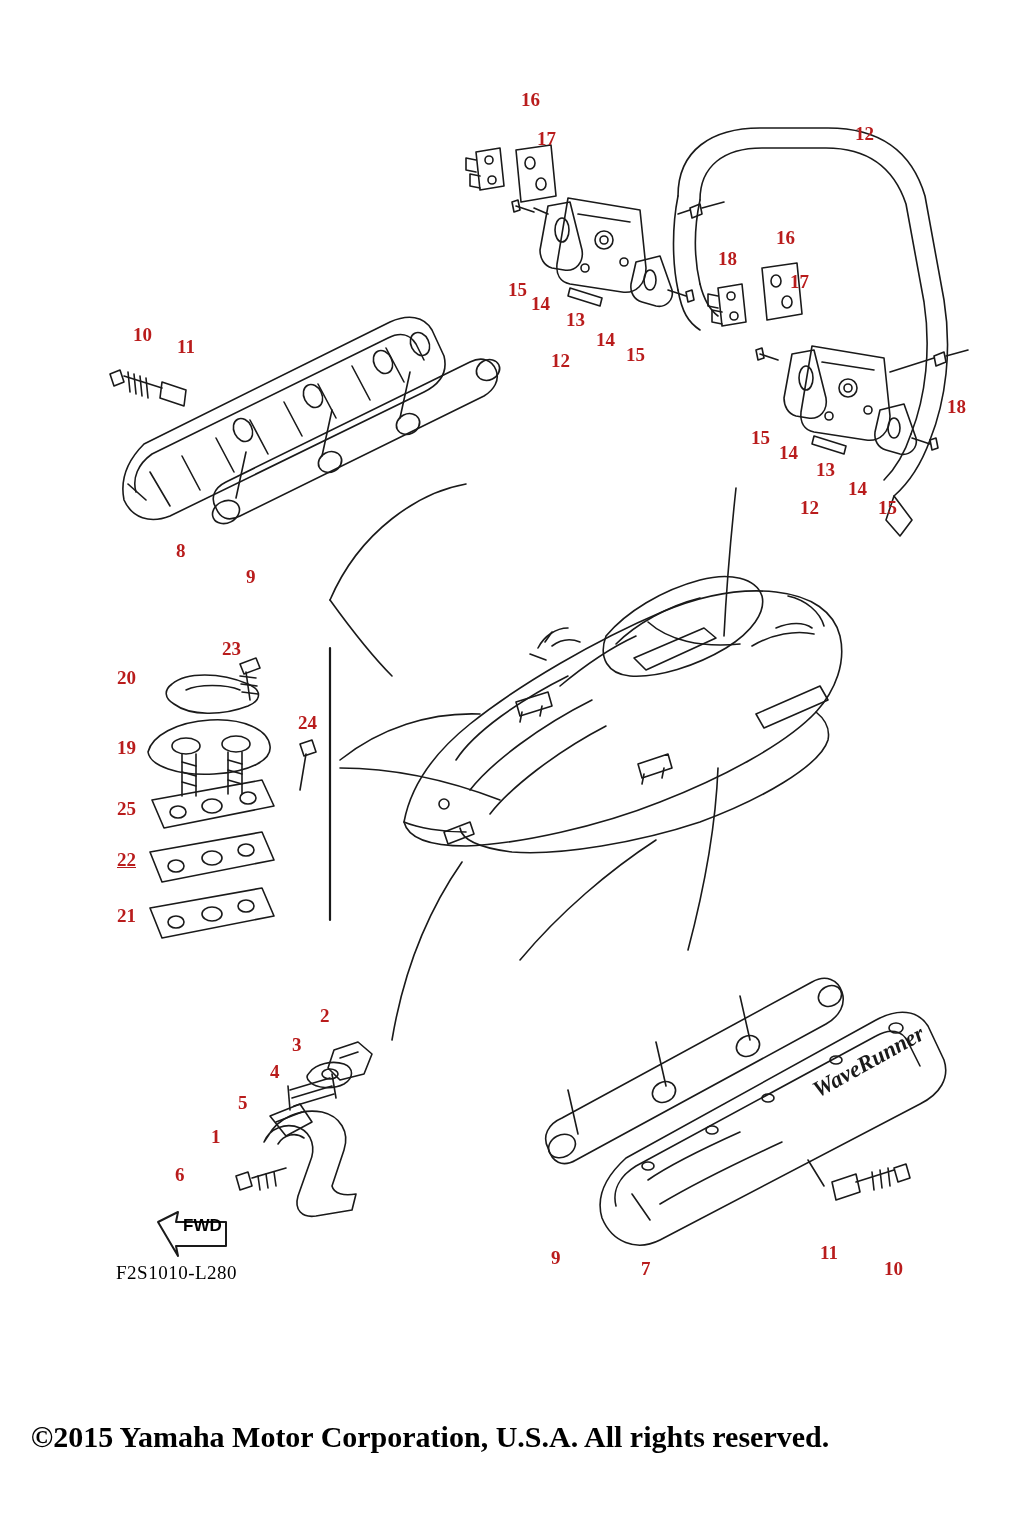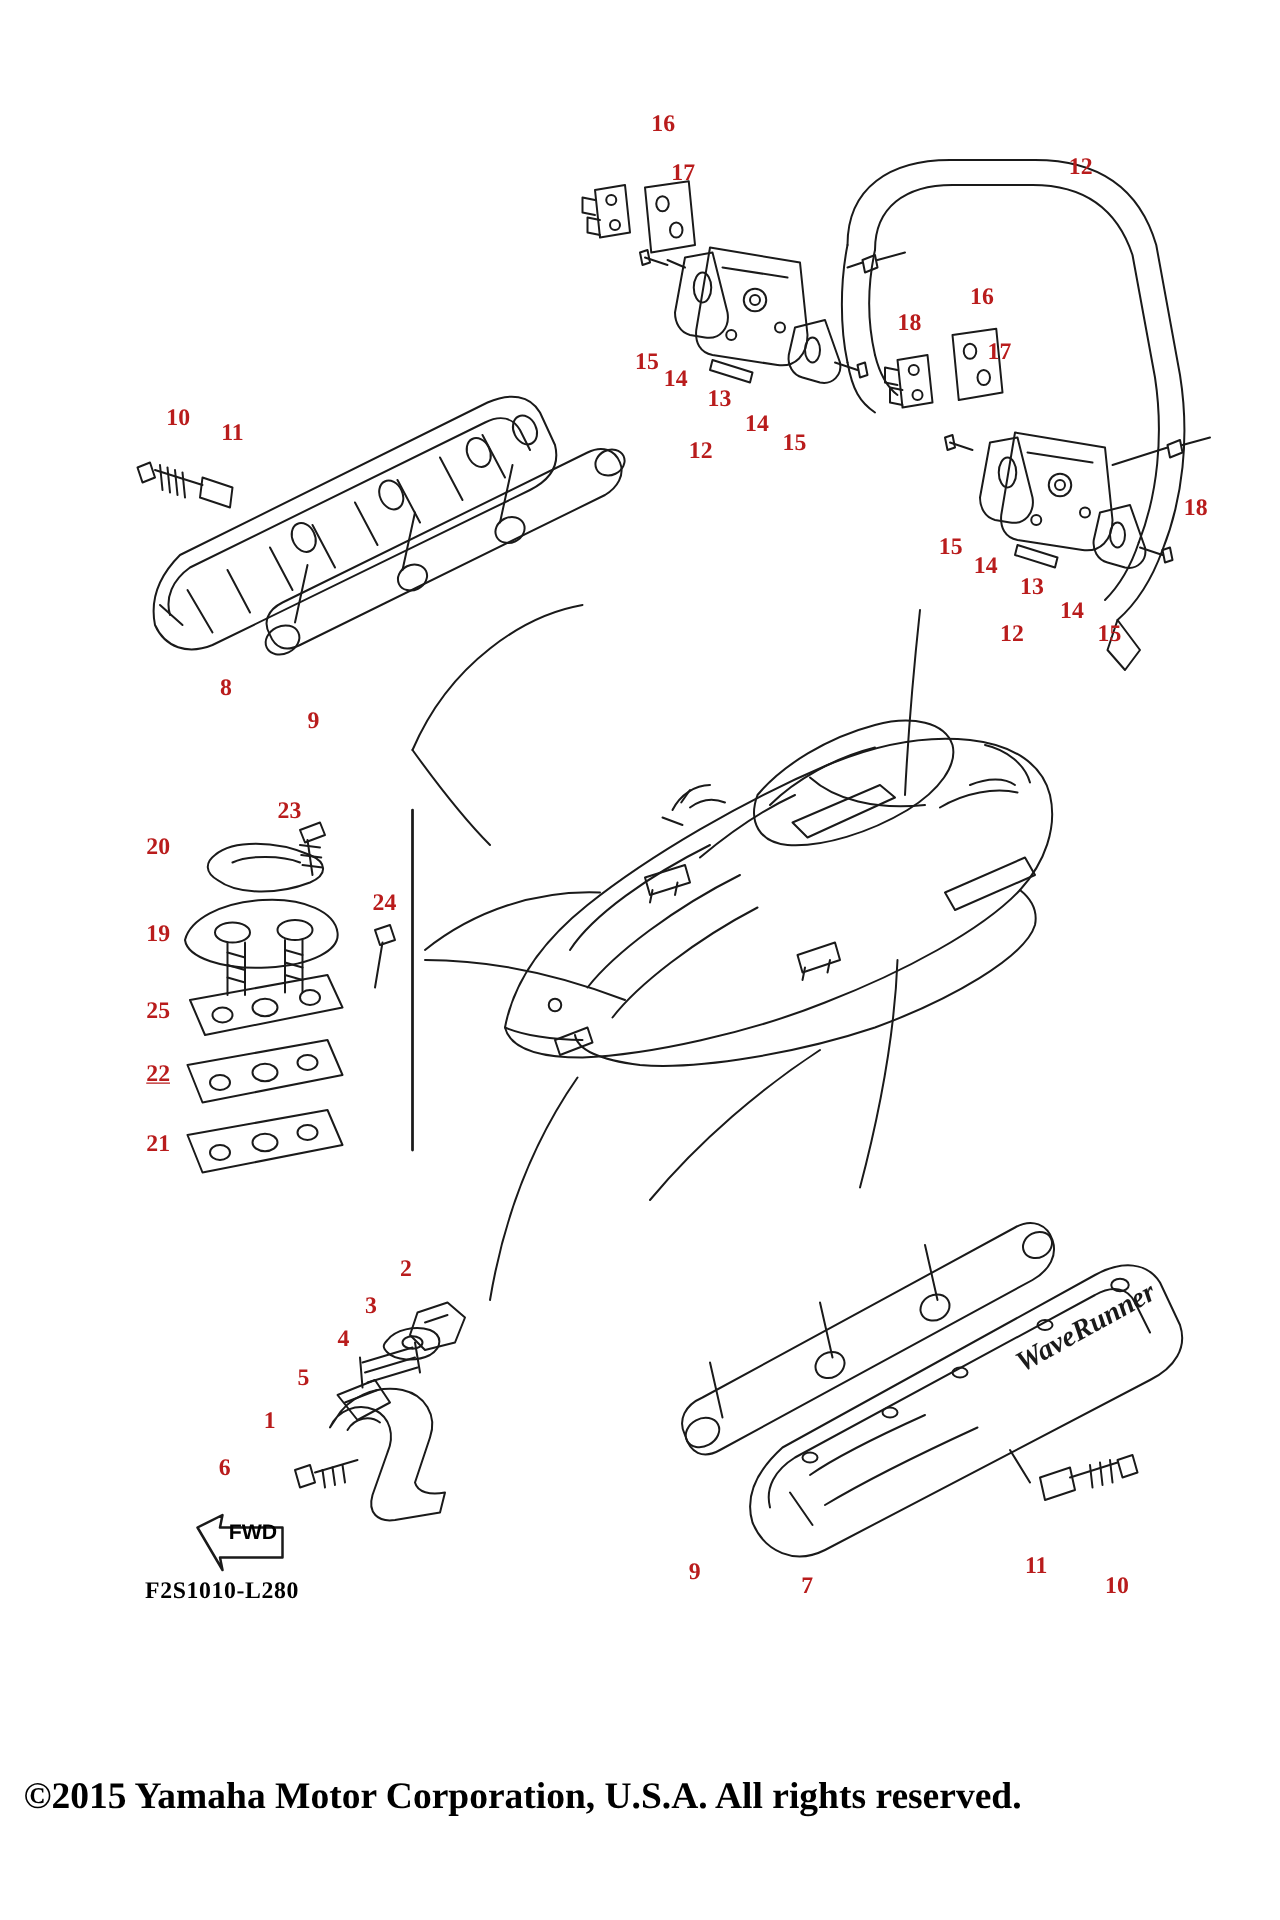--- a/index.html
+++ b/index.html
@@ -1,21 +1,21 @@
 <!DOCTYPE html>
 <html><head>
 <meta charset="utf-8">
 <style>
   html,body{margin:0;padding:0;background:#ffffff;}
   body{width:1024px;height:1536px;font-family:"Liberation Serif",serif;color:#000;position:relative;overflow:hidden;}
   #diagram{position:absolute;left:0;top:0;width:1024px;height:1536px;}
   .callout{position:absolute;font-family:"Liberation Serif",serif;font-size:19px;font-weight:700;color:#b91c1c;line-height:1;white-space:nowrap;}
-  .partcode{position:absolute;font-family:"Liberation Serif",serif;font-size:19px;font-weight:700;letter-spacing:.5px;}
+  .partcode{position:absolute;font-family:"Liberation Serif",serif;font-size:19px;font-weight:400;letter-spacing:.5px;}
   .fwd-label{position:absolute;font-family:"Liberation Sans",sans-serif;font-size:17px;font-weight:700;}
-  .copyright{position:absolute;left:4px;top:1420px;width:828px;text-align:center;font-family:"Liberation Serif",serif;font-size:30px;font-weight:700;}
+  .copyright{position:absolute;left:16px;top:1420px;width:828px;text-align:center;font-family:"Liberation Serif",serif;font-size:30px;font-weight:700;}
 </style>
 </head>
 <body>
 
 <svg id="diagram" viewBox="0 0 1024 1536" xmlns="http://www.w3.org/2000/svg">
   <g fill="none" stroke="#1a1a1a" stroke-width="1.6" stroke-linecap="round" stroke-linejoin="round">
 
     <g>
       <path d="M678 196 C 678 150, 712 128, 760 128 L 828 128 C 880 128, 912 152, 925 196 L 944 300 C 952 350, 946 400, 930 440"></path>
       <path d="M700 200 C 700 166, 724 148, 762 148 L 826 148 C 868 148, 894 168, 906 204 L 924 302 C 931 348, 926 396, 911 434"></path>

